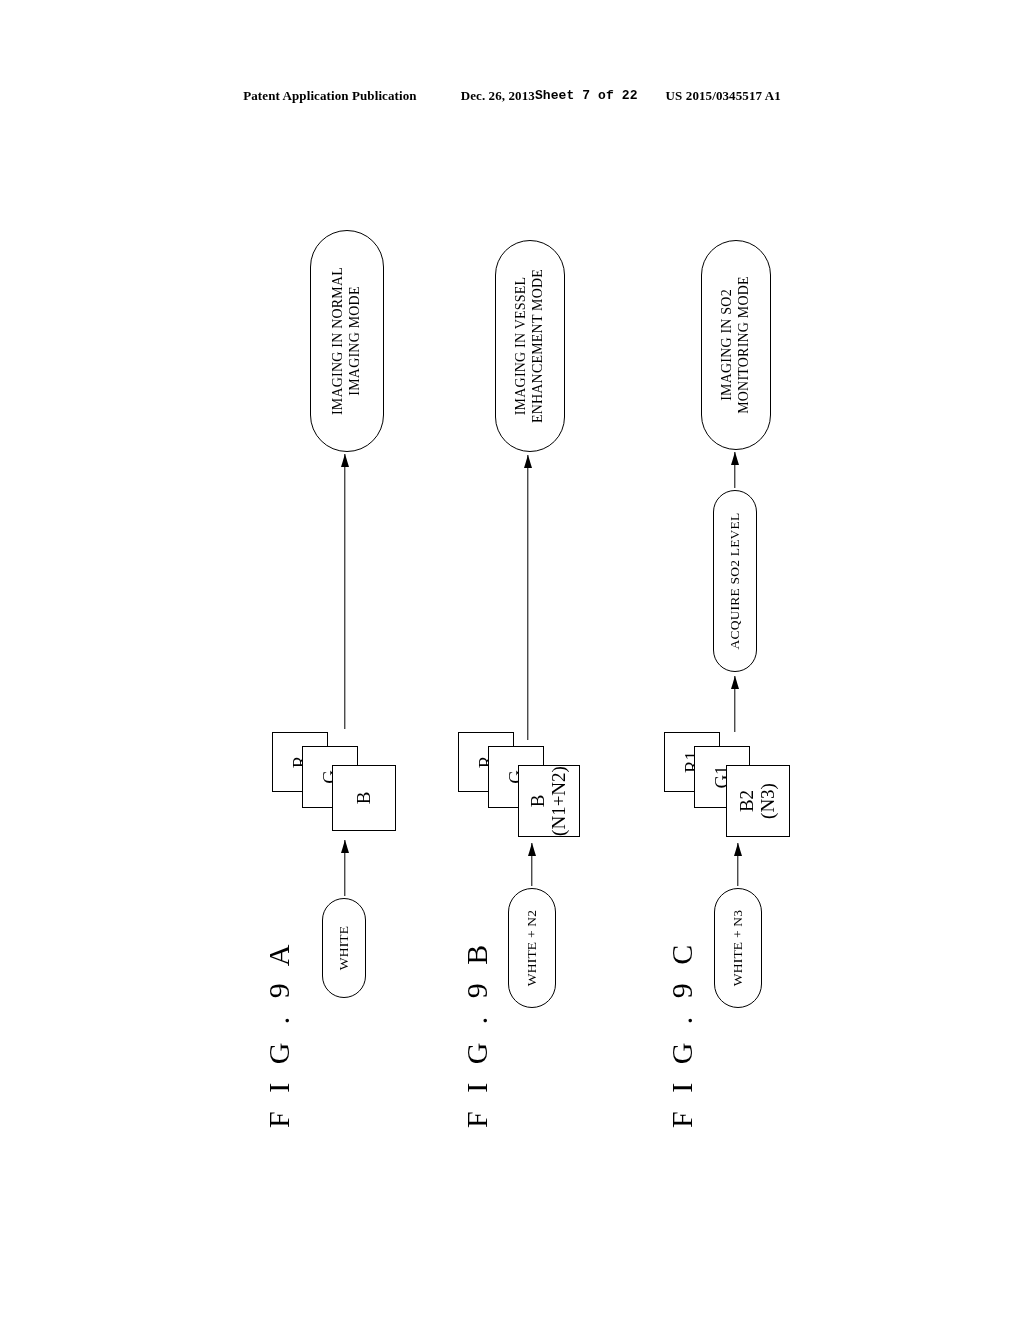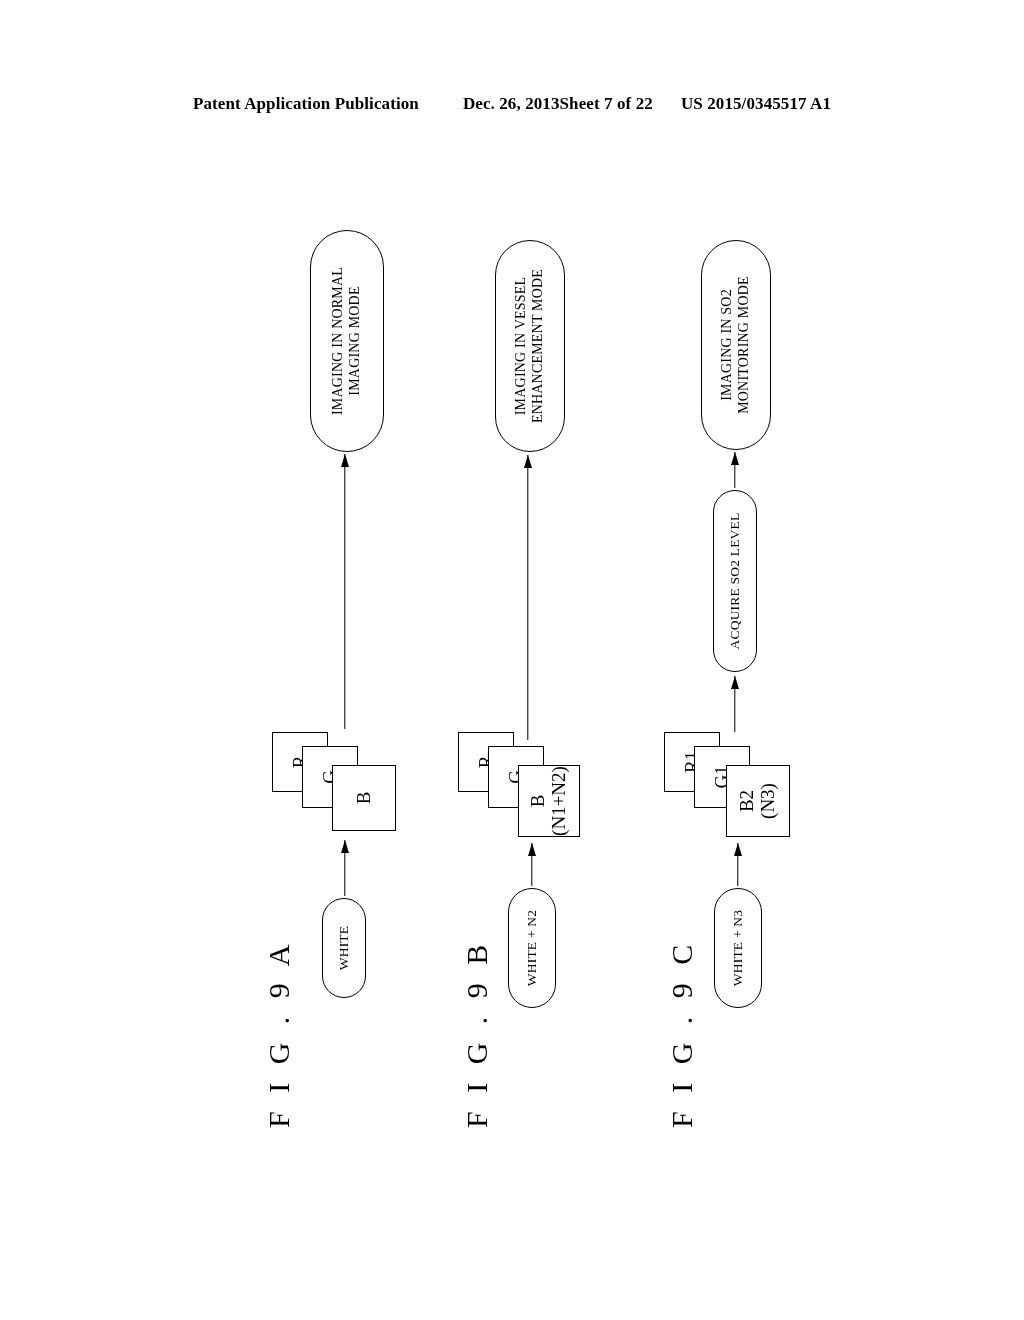--- a/index.html
+++ b/index.html
@@ -18,29 +18,29 @@
 
   
   #page-header {
     position: absolute;
     top: 88px;
     left: 0;
     width: 1024px;
     height: 26px;
     display: flex;
     justify-content: center;
-    align-items: flex-end;
+    align-items: flex-start;
     font-weight: bold;
-    font-size: 17px;
+    font-size: 13px;
     letter-spacing: 0.1px;
     white-space: nowrap;
   }
   #page-header .hdr-pub { margin-right: 44px; }
   #page-header .hdr-date { }
-  #page-header .hdr-sheet { margin-right: 28px; }
+  #page-header .hdr-sheet { margin-right: 28px; font-family: Liberation Mono, monospace; }
   #page-header .hdr-patno { }
 
   
   #figures {
     position: absolute;
     top: 0;
     left: 0;
     width: 1024px;
     height: 1320px;
   }

